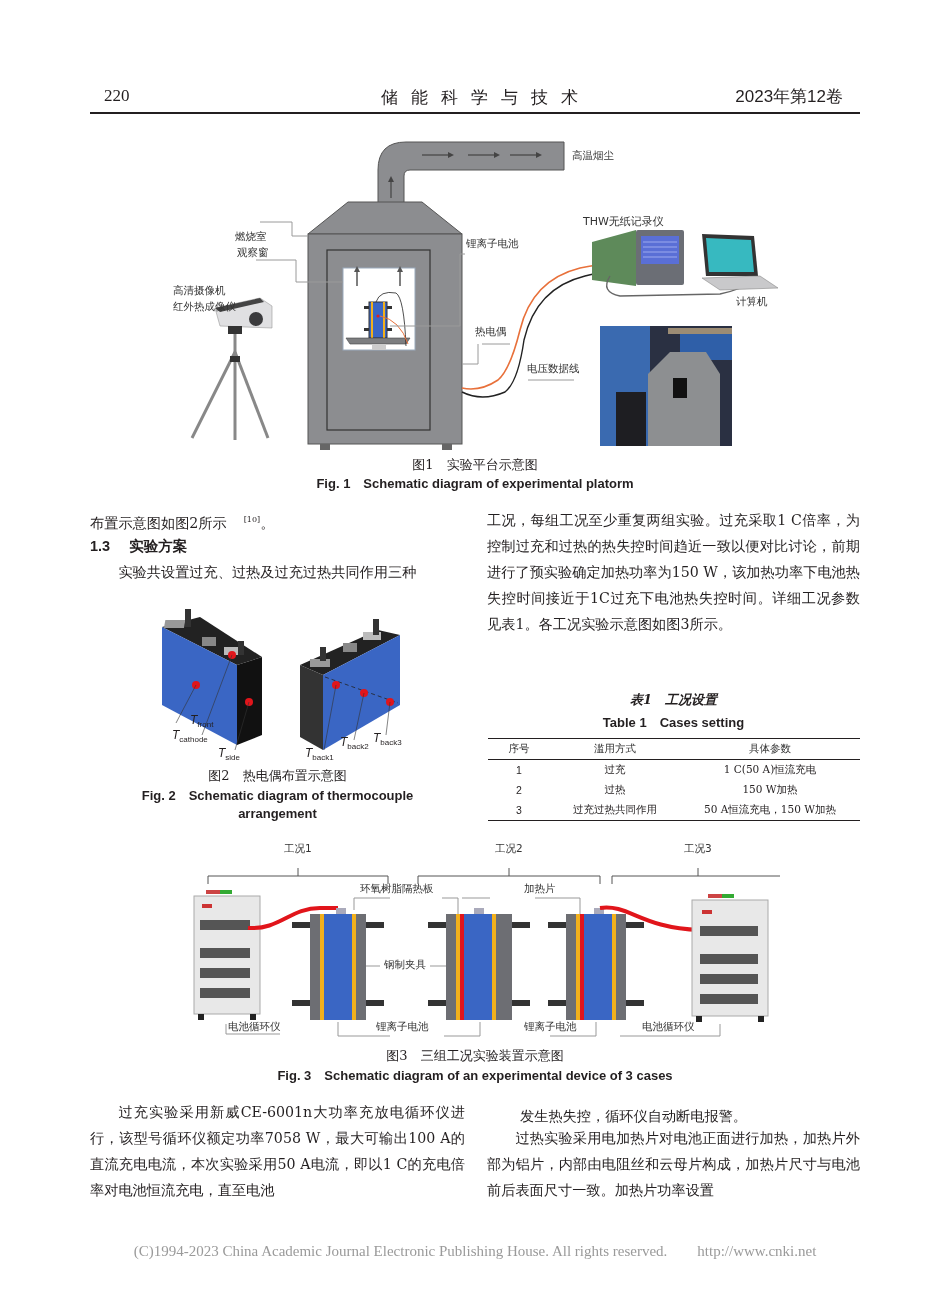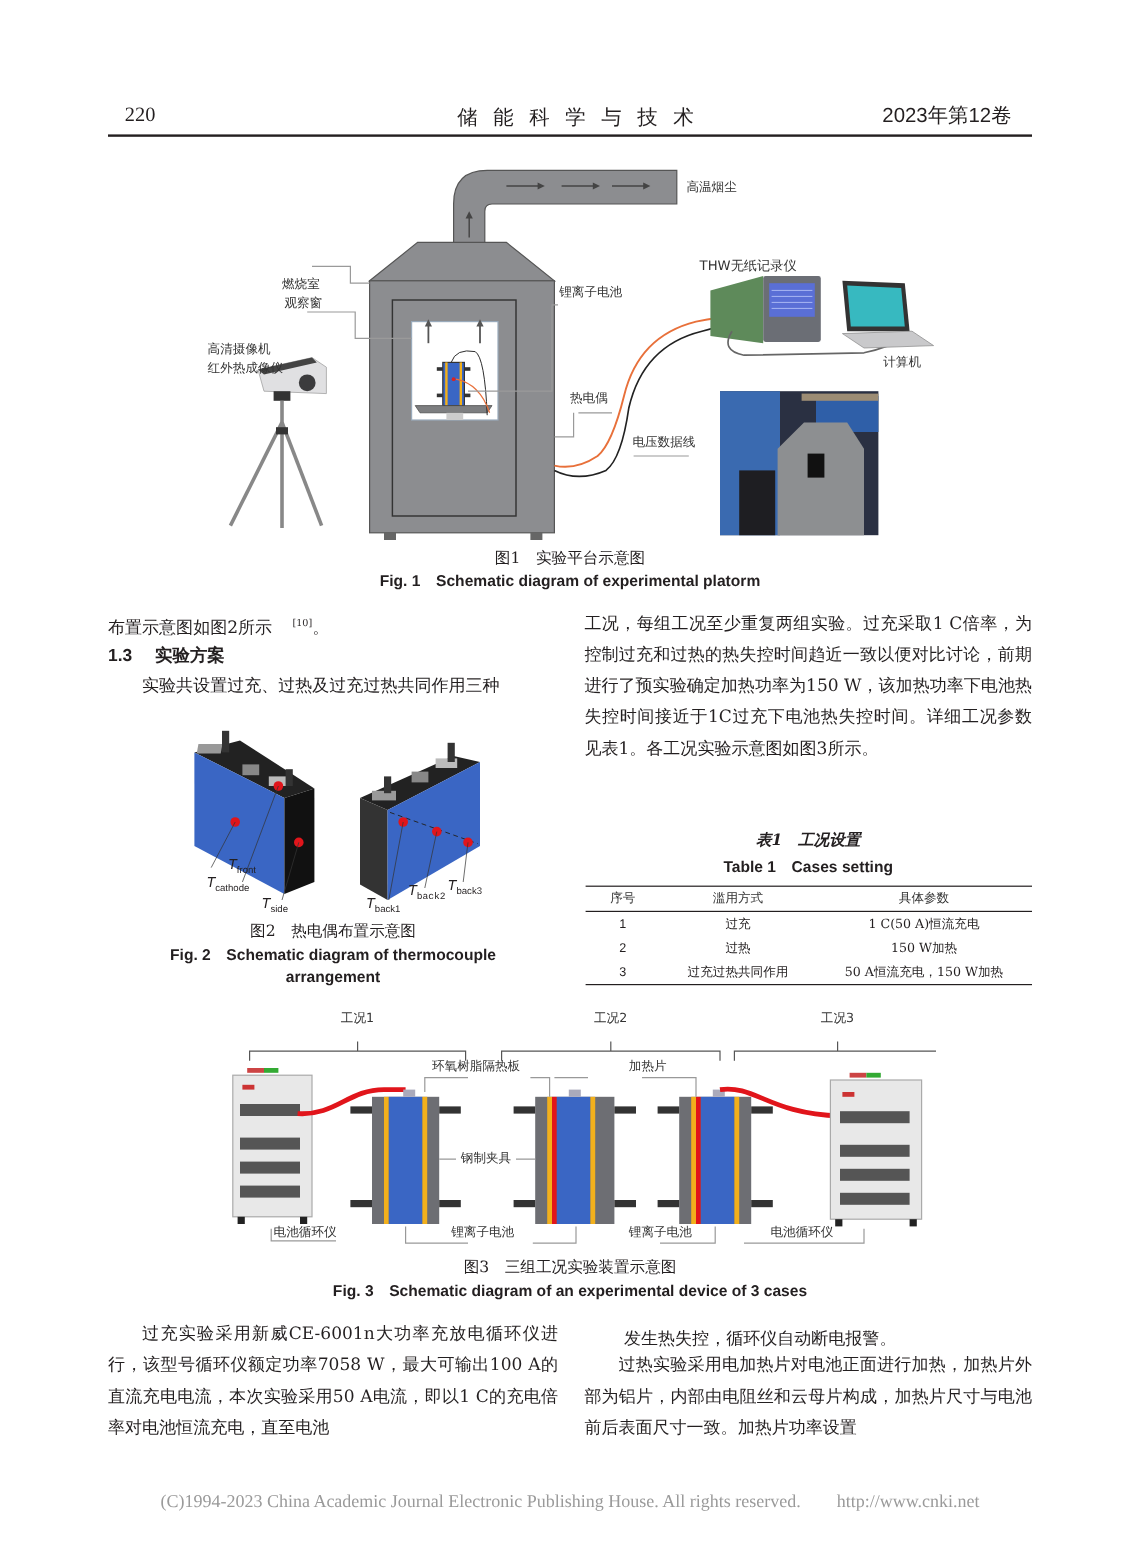--- a/index.html
+++ b/index.html
@@ -174,21 +174,21 @@
     <circle cx="224" cy="88" r="4" fill="#e1151b"></circle>
     <circle cx="250" cy="97" r="4" fill="#e1151b"></circle>
     <line x1="196" y1="80" x2="184" y2="145" stroke="#333" stroke-width="0.6"></line>
     <line x1="224" y1="88" x2="214" y2="135" stroke="#333" stroke-width="0.6"></line>
     <line x1="250" y1="97" x2="246" y2="130" stroke="#333" stroke-width="0.6"></line>
   </svg>
   <div class="abs sans" style="left:10px;top:108px;font-size:12px;font-style:italic;margin-left:40px;"><span>T</span><sub style="font-style:normal;font-size:8px;">front</sub></div>
   <div class="abs sans" style="left:32px;top:123px;font-size:12px;font-style:italic;"><span>T</span><sub style="font-style:normal;font-size:8px;">cathode</sub></div>
   <div class="abs sans" style="left:78px;top:141px;font-size:12px;font-style:italic;"><span>T</span><sub style="font-style:normal;font-size:8px;">side</sub></div>
   <div class="abs sans" style="left:165px;top:141px;font-size:12px;font-style:italic;"><span>T</span><sub style="font-style:normal;font-size:8px;">back1</sub></div>
-  <div class="abs sans" style="left:200px;top:130px;font-size:12px;font-style:italic;"><span>T</span><sub style="font-style:normal;font-size:8px;font-family:Liberation Mono, monospace;">back2</sub></div>
+  <div class="abs sans" style="left:200px;top:130px;font-size:12px;font-style:italic;"><span>T</span><sub style="font-style:normal;font-size:8px;">back2</sub></div>
   <div class="abs sans" style="left:233px;top:126px;font-size:12px;font-style:italic;"><span>T</span><sub style="font-style:normal;font-size:8px;">back3</sub></div>
 </div>
 <div class="abs cap-cn" style="left:90px;width:375px;top:767px;">图2　热电偶布置示意图</div>
 <div class="abs cap-en" style="left:90px;width:375px;top:787px;">Fig. 2　Schematic diagram of thermocouple</div>
 <div class="abs cap-en" style="left:90px;width:375px;top:806px;">arrangement</div>
 
 <div class="abs para" style="left:487px;top:507px;width:373px;">工况，每组工况至少重复两组实验。过充采取1 C倍率，为控制过充和过热的热失控时间趋近一致以便对比讨论，前期进行了预实验确定加热功率为150 W，该加热功率下电池热失控时间接近于1C过充下电池热失控时间。详细工况参数见表1。各工况实验示意图如图3所示。</div>
 
 <div class="abs cap-cn" style="left:487px;width:373px;top:691px;font-weight:bold;font-style:italic;">表1　工况设置</div>
 <div class="abs cap-en" style="left:487px;width:373px;top:714px;">Table 1　Cases setting</div>

